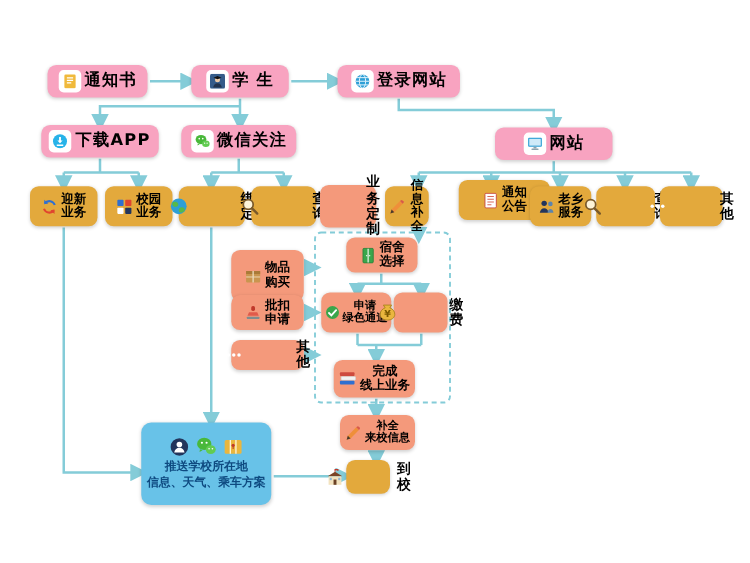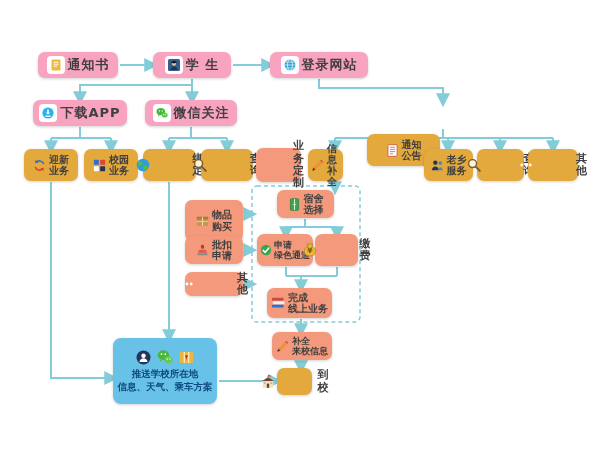--- a/index.html
+++ b/index.html
@@ -9,28 +9,28 @@
   .cn{stroke:#84ccd8;stroke-width:2;fill:none;}
   .node{position:absolute;z-index:2;display:flex;align-items:center;justify-content:center;
         gap:3px;border-radius:7px;box-sizing:border-box;padding:1px 3px;
         box-shadow:0 1px 3px rgba(0,0,0,.18);}
   .pink{background:#f8a3c0;}
   .gold{background:#e3a93c;}
   .salmon{background:#f4997b;}
   .chip{width:18px;height:18px;background:#fff;border-radius:4px;display:flex;
         align-items:center;justify-content:center;flex:none;}
   .ic{display:flex;align-items:center;justify-content:center;flex:none;}
-  .label{font-weight:700;color:#404040;white-space:pre-line;line-height:1.12;}
+  .label{font-weight:700;color:#000000;white-space:pre-line;text-align:center;line-height:1.12;}
   .lg{font-size:13px;letter-spacing:1px;}
   .md{font-size:11px;padding-left:40px;}
   .sm{font-size:10px;}
   .xs{font-size:9px;}
   .pushbox{position:absolute;z-index:2;left:113px;top:338px;width:104px;height:66px;
            background:#68c2e8;border-radius:8px;display:flex;flex-direction:column;
-           align-items:center;justify-content:center;gap:3px;box-shadow:0 1px 3px rgba(0,0,0,.18);}
+           align-items:center;justify-content:center;gap:3px;box-shadow:0 1px 3px rgba(0,0,0,.18);font-family:Liberation Mono, monospace;}
   .push-icons{display:flex;gap:6px;align-items:center;}
   .push-label{font-size:9.5px;font-weight:700;color:#0e4a80;text-align:center;
               white-space:pre-line;line-height:1.3;}
 </style>
 </head>
 <body>
 
 <div class="stage">
 
   <svg class="wires" width="600" height="450" viewBox="0 0 600 450">
@@ -126,20 +126,31 @@
           <circle cx="6.2" cy="3.9" r="0.65" fill="#fff"></circle>
           <path d="M2.2 7.8L2 9.4l1.8-1z" fill="#49b83a"></path>
           <ellipse cx="8.7" cy="8" rx="3" ry="2.6" fill="#62cc51"></ellipse>
           <circle cx="7.7" cy="7.5" r="0.5" fill="#fff"></circle>
           <circle cx="9.7" cy="7.5" r="0.5" fill="#fff"></circle>
         </svg>
       </span>
     <span class="label lg">微信关注</span>
   </div>
 
+  <div class="node pink" style="left:396px;top:102px;width:94px;height:26px">
+    <span class="chip">
+        <svg viewBox="0 0 12 12" width="12" height="12">
+          <rect x="0.5" y="1.2" width="11" height="7.2" rx="0.8" fill="#2e9fd6"></rect>
+          <rect x="1.4" y="2.1" width="9.2" height="5.4" fill="#cfeaf8"></rect>
+          <rect x="4.8" y="8.4" width="2.4" height="1.4" fill="#8fa3ad"></rect>
+          <rect x="3.2" y="9.8" width="5.6" height="1.1" rx="0.4" fill="#8fa3ad"></rect>
+        </svg>
+      </span>
+    <span class="label lg">网站</span>
+  </div>
 
   <div class="node gold" style="left:24px;top:149px;width:54px;height:32px">
     <span class="ic">
         <svg viewBox="0 0 12 12" width="13" height="13">
           <path d="M10 4.6A4.3 4.3 0 0 0 2.6 3.4" fill="none" stroke="#2f6fd0" stroke-width="1.5"></path>
           <path d="M2.2 0.8v3.2l3-.5z" fill="#2f6fd0"></path>
           <path d="M2 7.4a4.3 4.3 0 0 0 7.4 1.2" fill="none" stroke="#e0452f" stroke-width="1.5"></path>
           <path d="M9.8 11.2V8l-3 .5z" fill="#e0452f"></path>
         </svg>
       </span>
@@ -191,21 +202,21 @@
         <svg viewBox="0 0 12 12" width="13" height="13">
           <path d="M1.2 10.8l.9-2.9 6.2-6.2 2 2-6.2 6.2z" fill="#ef8f3a"></path>
           <path d="M1.2 10.8l.9-2.9 2 2z" fill="#4a3a2a"></path>
           <path d="M8.3 1.7l2 2 .5-.5a1 1 0 0 0 0-1.4l-.6-.6a1 1 0 0 0-1.4 0z" fill="#d85a4a"></path>
         </svg>
       </span>
     <span class="label sm">信息
 补全</span>
   </div>
 
-  <div class="node gold" style="left:367px;top:134px;width:73px;height:32px">
+  <div class="node gold" style="left:367px;top:144px;width:73px;height:32px">
     <span class="ic">
         <svg viewBox="0 0 12 12" width="13" height="13">
           <rect x="1.8" y="0.6" width="8.4" height="10.8" rx="0.8" fill="#fff" stroke="#c94a3a" stroke-width="0.7"></rect>
           <path d="M3.6 3h4.8M3.6 5h4.8M3.6 7h4.8M3.6 9h3" stroke="#d86a5a" stroke-width="0.8"></path>
         </svg>
       </span>
     <span class="label sm">通知
 公告</span>
   </div>
 

